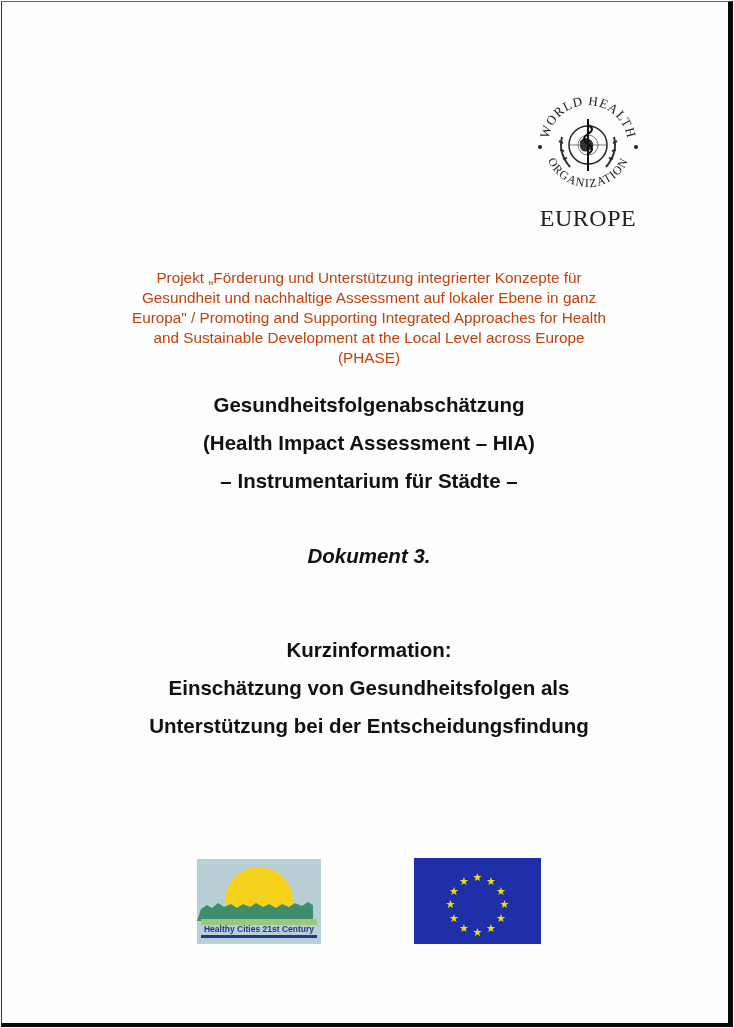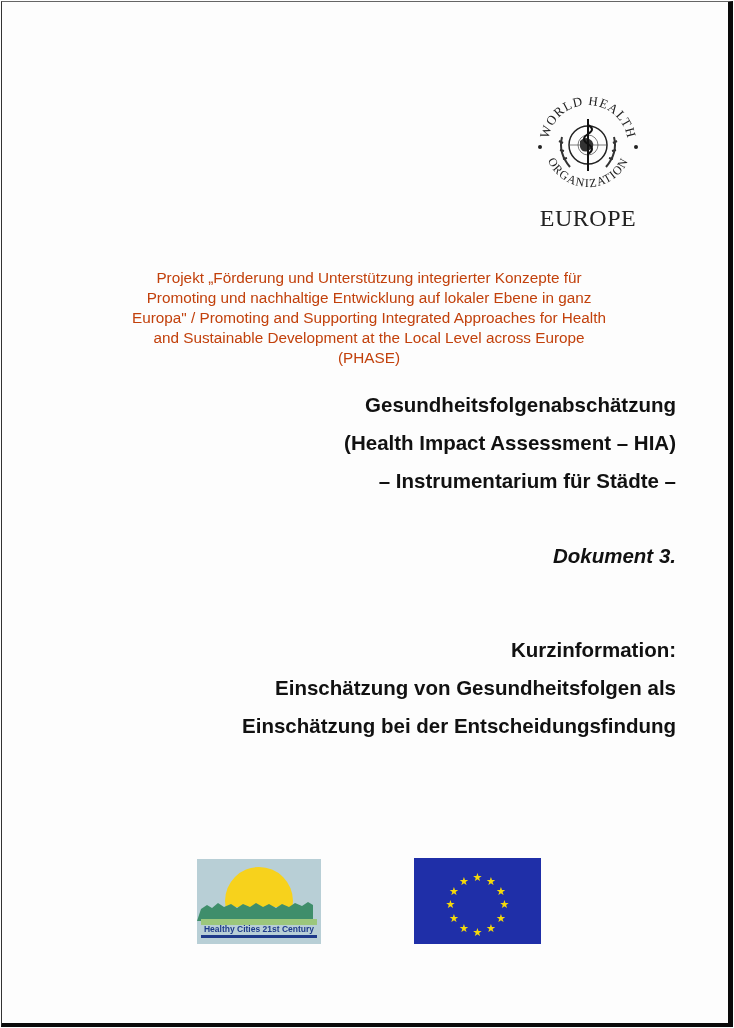--- a/index.html
+++ b/index.html
@@ -2,21 +2,21 @@
 <html><head>
 <meta charset="utf-8">
 <style>
   html, body { margin:0; padding:0; }
   body { width:734px; height:1028px; background:#fdfdfd; position:relative; overflow:hidden; font-family:"Liberation Sans", sans-serif; color:#111; }
   .page { position:absolute; left:1px; top:1px; width:726px; height:1021px; border-left:1px solid #333; border-top:1px solid #666; border-right:5px solid #0a0a0a; border-bottom:4px solid #0a0a0a; background:#fdfdfd; }
   .who { position:absolute; left:528px; top:95px; width:116px; text-align:center; }
   .who svg { display:block; margin:0 auto; }
   .who-europe { font-family:"Liberation Serif", serif; font-size:24px; letter-spacing:0.5px; color:#222; margin-top:12px; }
   .intro { position:absolute; left:90px; top:266px; width:554px; text-align:center; font-size:15.3px; line-height:20px; color:#c2410c; }
-  .block { position:absolute; left:60px; width:614px; text-align:right; font-weight:bold; font-size:20.5px; color:#111; }
+  .block { position:absolute; left:60px; width:614px; text-align:center; font-weight:bold; font-size:20.5px; color:#111; }
   .line { height:38px; line-height:38px; }
   .logo-hc { position:absolute; left:195px; top:857px; width:124px; height:85px; background:#be185d; overflow:hidden; }
   .logo-eu { position:absolute; left:412px; top:856px; width:127px; height:86px; background:#1f2fa8; }
 </style>
 </head>
 <body>
 
 <div class="page">
 
   <div class="who">
@@ -42,40 +42,40 @@
       <path d="M56,28 q8,4 0,9 q-8,5 0,10 q8,5 0,10" fill="none" stroke="#111" stroke-width="2"></path>
       <path d="M30,40 q-4,16 8,30" fill="none" stroke="#333" stroke-width="2"></path>
       <path d="M82,40 q4,16 -8,30" fill="none" stroke="#333" stroke-width="2"></path>
       <path d="M31,46 l-4,-2 M32,54 l-4,-1 M35,61 l-4,1 M81,46 l4,-2 M80,54 l4,-1 M77,61 l4,1" stroke="#333" stroke-width="2"></path>
     </svg>
     <div class="who-europe">EUROPE</div>
   </div>
 
   <div class="intro">
     <div>Projekt „Förderung und Unterstützung integrierter Konzepte für</div>
-    <div>Promoting und nachhaltige Entwicklung auf lokaler Ebene in ganz</div>
+    <div>Gesundheit und nachhaltige Assessment auf lokaler Ebene in ganz</div>
     <div>Europa" / Promoting and Supporting Integrated Approaches for Health</div>
     <div>and Sustainable Development at the Local Level across Europe</div>
     <div>(PHASE)</div>
   </div>
 
   <div class="block" style="top:384px;">
     <div class="line">Gesundheitsfolgenabschätzung</div>
     <div class="line">(Health Impact Assessment – HIA)</div>
     <div class="line">– Instrumentarium für Städte –</div>
   </div>
 
   <div class="block" style="top:535px;font-style:italic;">
     <div class="line">Dokument 3.</div>
   </div>
 
   <div class="block" style="top:629px;">
     <div class="line">Kurzinformation:</div>
     <div class="line">Einschätzung von Gesundheitsfolgen als</div>
-    <div class="line">Einschätzung bei der Entscheidungsfindung</div>
+    <div class="line">Unterstützung bei der Entscheidungsfindung</div>
   </div>
 
   <div class="logo-hc">
     <svg width="124" height="85" viewBox="0 0 124 85">
       <rect width="124" height="85" fill="#b8cfd6"></rect>
       <circle cx="62" cy="42" r="34" fill="#f7d21c"></circle>
       <rect x="0" y="48" width="124" height="37" fill="#b8cfd6"></rect>
       <path d="M4,50 l6,-4 l5,3 l6,-5 l6,4 l7,-3 l6,4 l6,-4 l7,3 l6,-4 l7,4 l6,-3 l7,4 l6,-4 l7,3 l6,-4 l7,3 l6,-4 l5,3 v16 h-116z" fill="#3f8e6b"></path>
       <rect x="4" y="60" width="116" height="6" fill="#9cc77c"></rect>
       <text x="62" y="73" font-family="Liberation Sans, sans-serif" font-size="8.5" font-weight="bold" fill="#1e3a8a" text-anchor="middle">Healthy Cities 21st Century</text>

